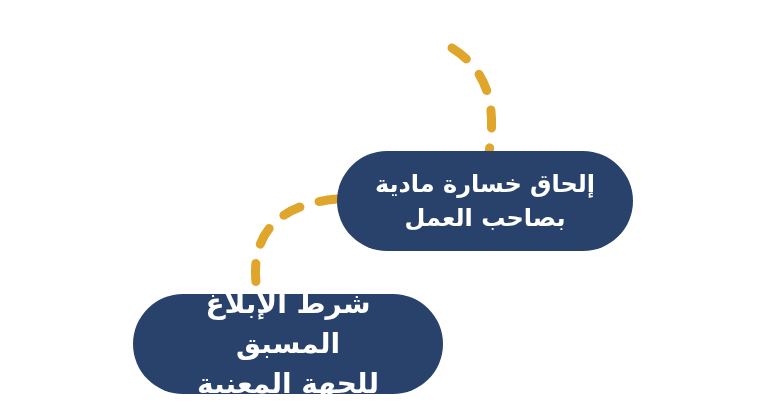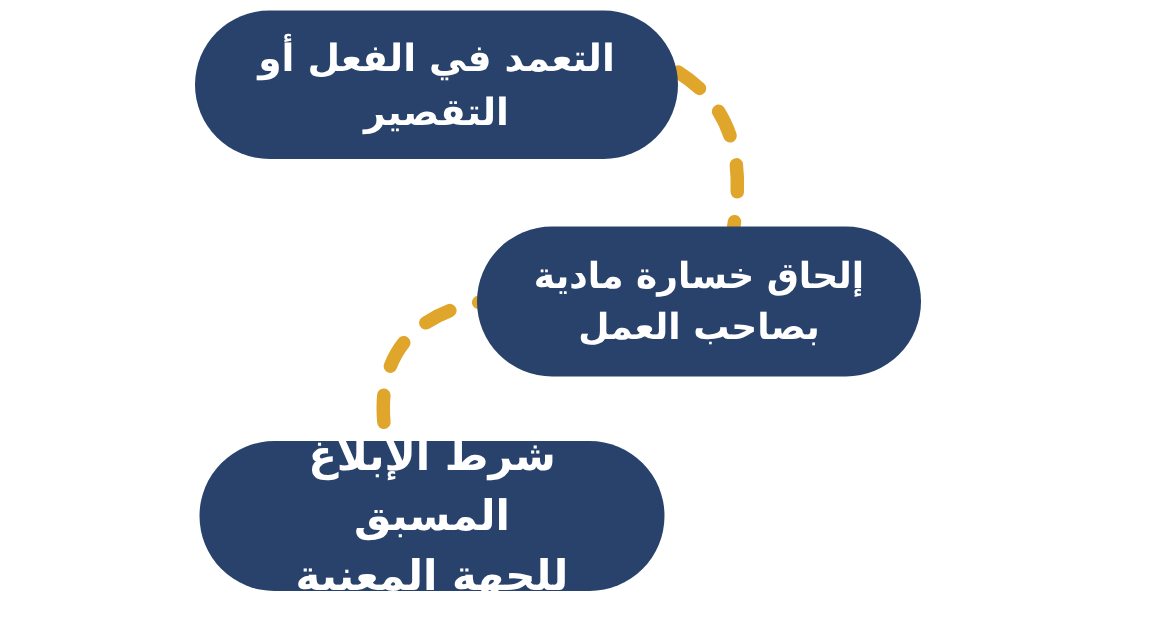--- a/index.html
+++ b/index.html
@@ -60,21 +60,21 @@
   #node-1 {
     left: 130px;
     top: 7px;
     width: 322px;
     height: 99px;
   }
   #node-1 .node-label { font-size: 25px; }
 
   
   #node-2 {
-    left: 318px;
+    left: 337px;
     top: 151px;
     width: 296px;
     height: 100px;
   }
   #node-2 .node-label { font-size: 24px; }
 
   
   #node-3 {
     left: 133px;
     top: 294px;
@@ -88,24 +88,20 @@
 
 <div id="diagram-canvas">
 
   <svg class="connector-layer" viewBox="0 0 768 420" xmlns="http://www.w3.org/2000/svg">
 
     <path d="M 452,48 C 487,70 497,104 489,152" fill="none" stroke="#e0a62c" stroke-width="9" stroke-linecap="round" stroke-dasharray="18 20"></path>
 
     <path d="M 337,199 C 272,205 247,240 258,296" fill="none" stroke="#e0a62c" stroke-width="9" stroke-linecap="round" stroke-dasharray="18 20"></path>
   </svg>
 
-  <div class="node-box" id="node-1">
-    <span class="node-label">التعمد في الفعل أو
-التقصير</span>
-  </div>
 
   <div class="node-box" id="node-2">
     <span class="node-label">إلحاق خسارة مادية
 بصاحب العمل</span>
   </div>
 
   <div class="node-box" id="node-3">
     <span class="node-label">شرط الإبلاغ المسبق
 للجهة المعنية</span>
   </div>

